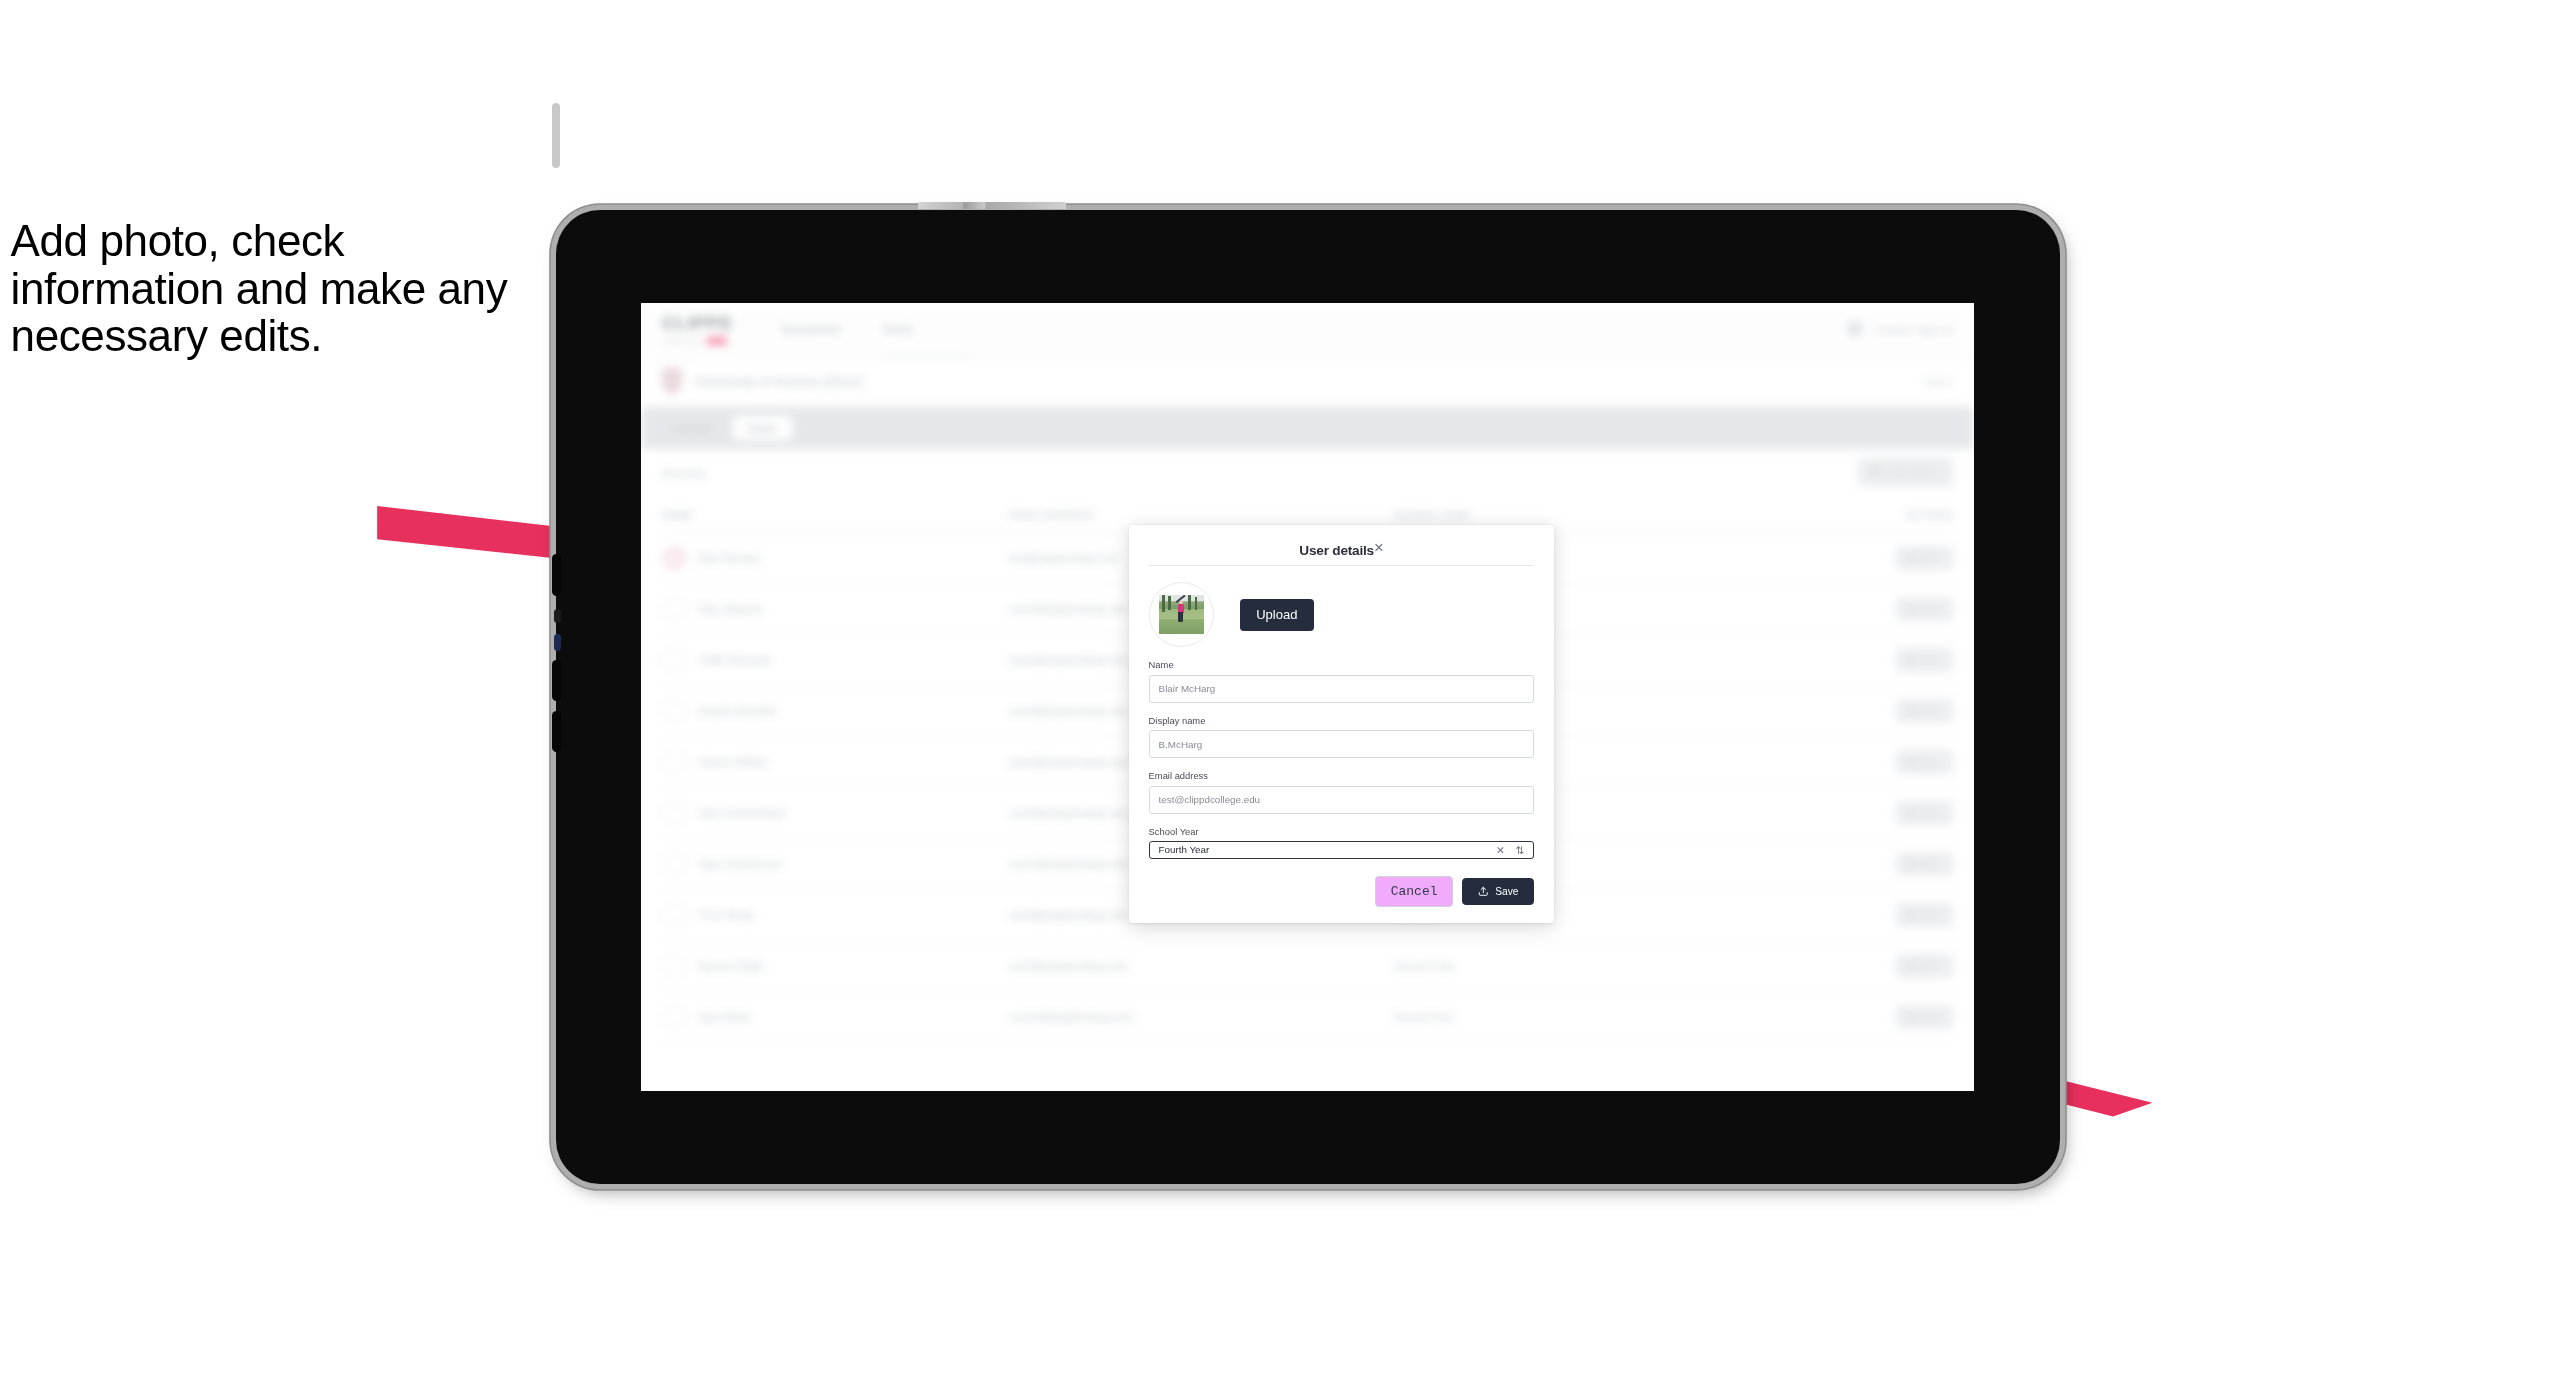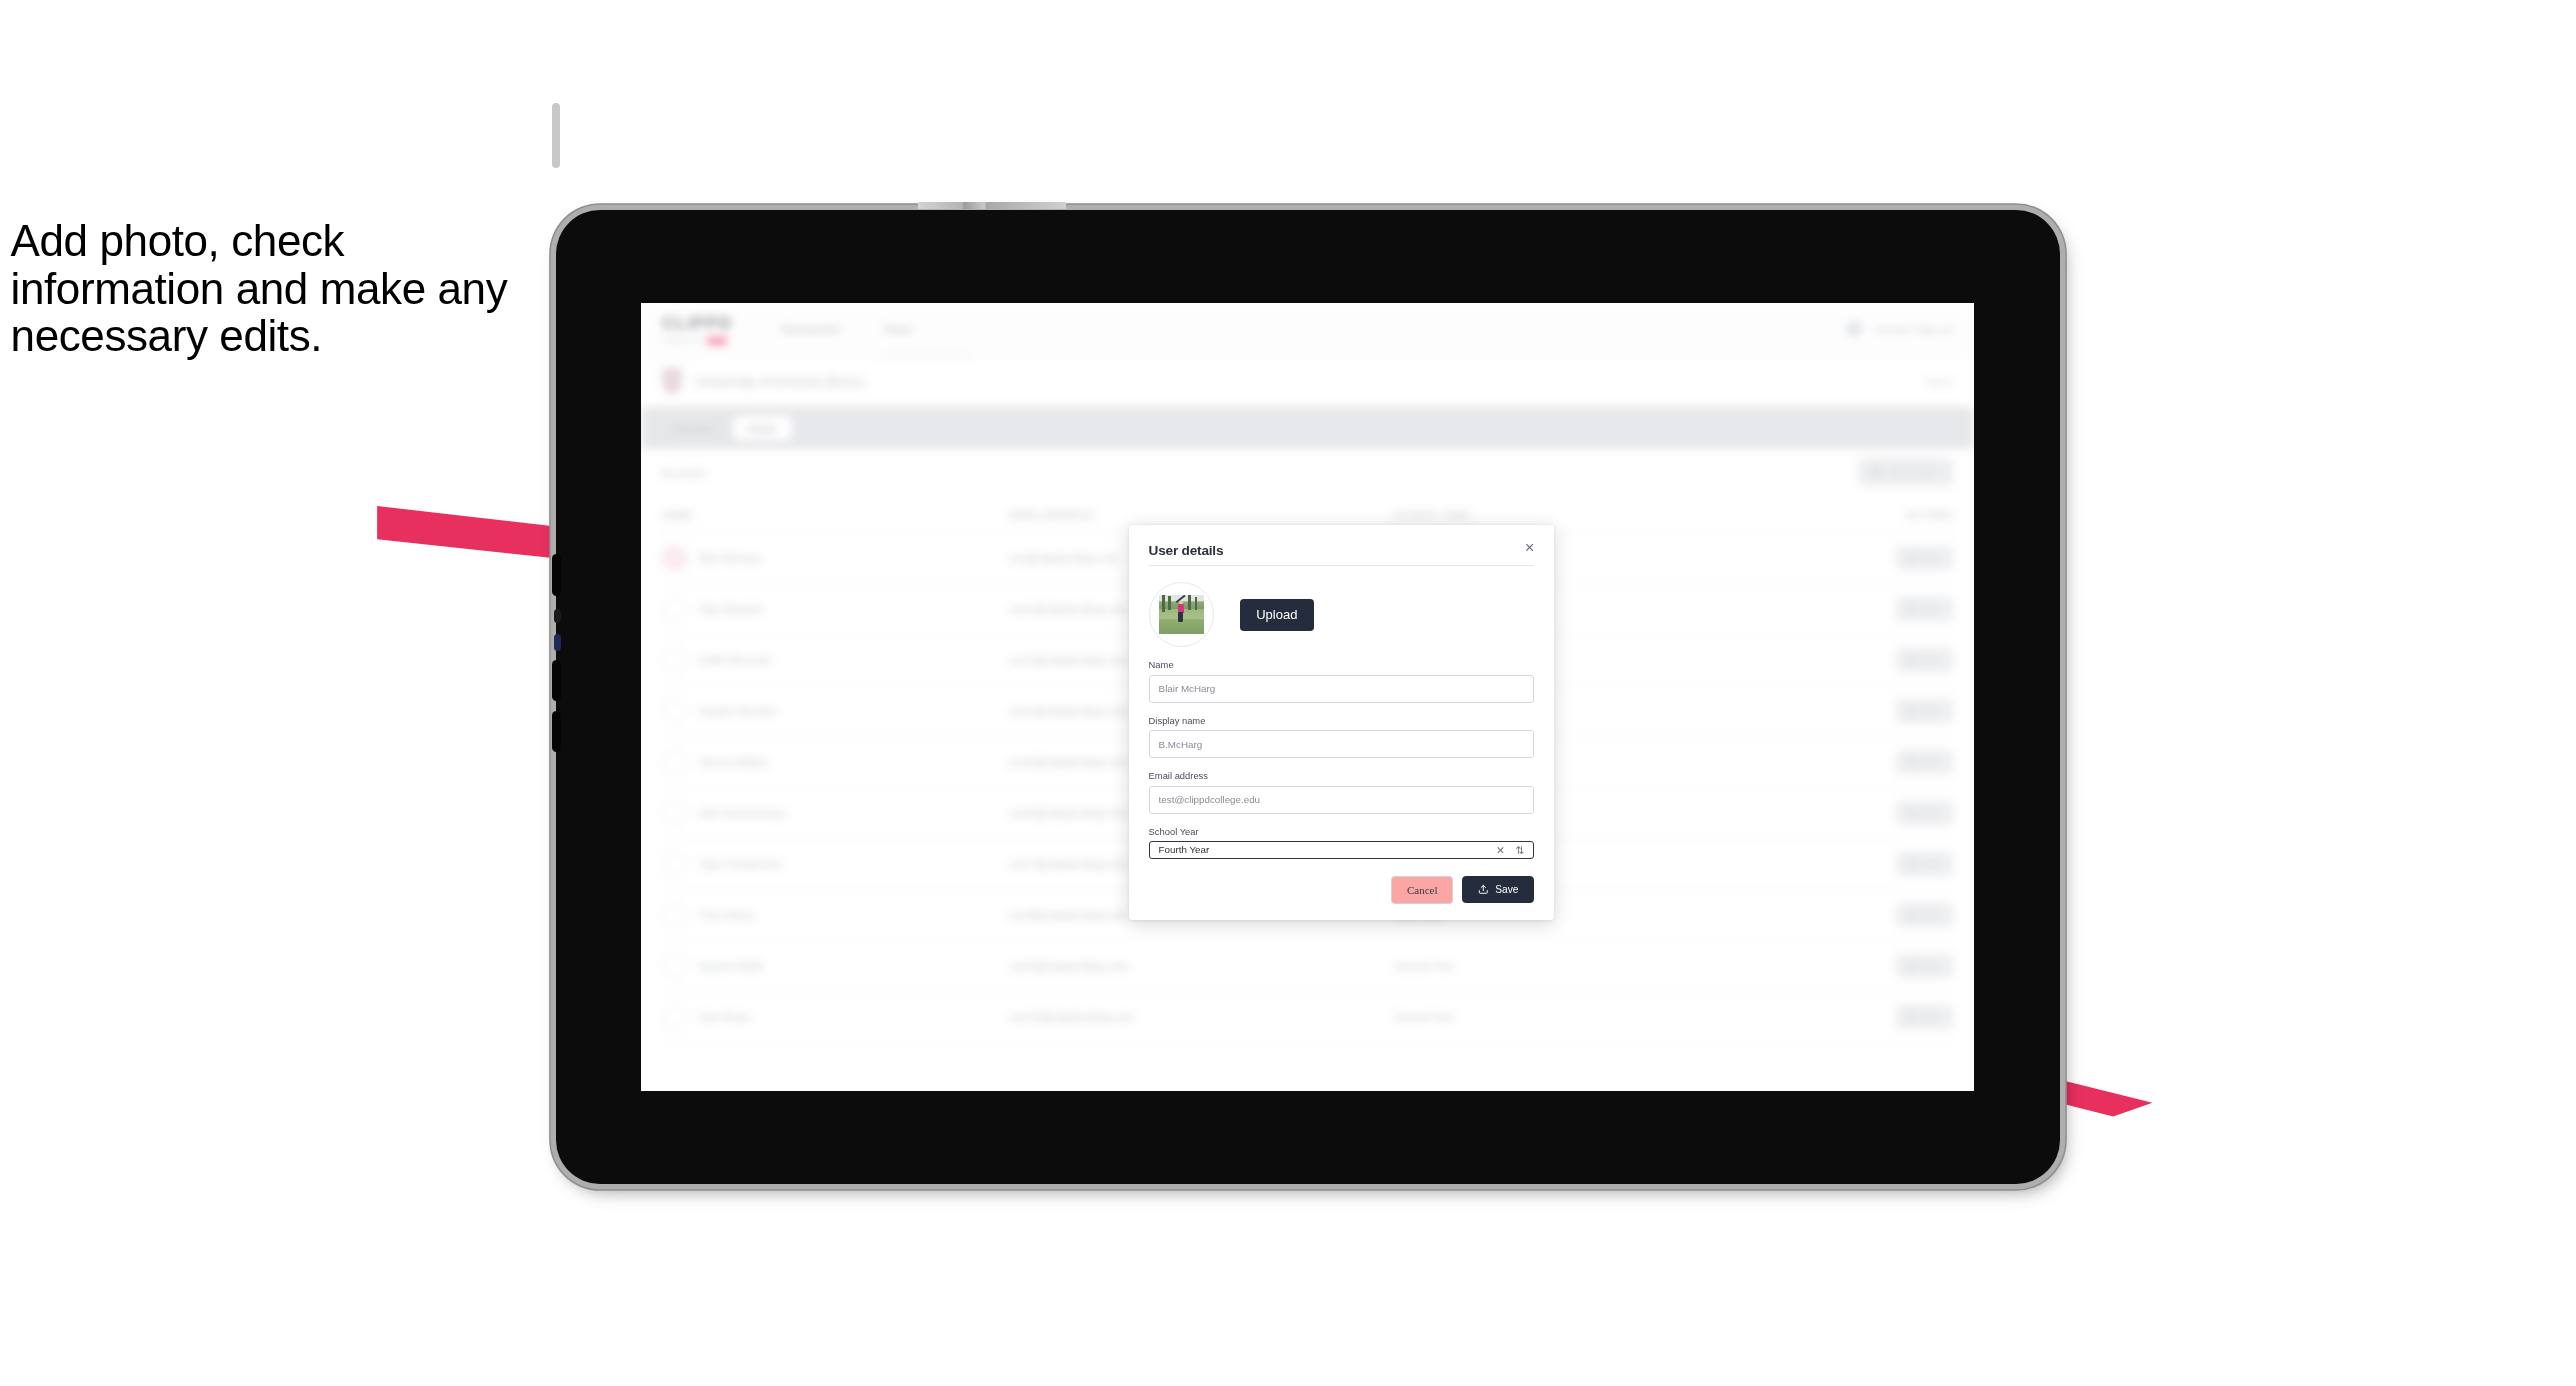--- a/index.html
+++ b/index.html
@@ -180,21 +180,21 @@
     left:488px; top:222px;
     width:425px;
     background:#ffffff;
     border-radius:3.8px;
     box-shadow:0 3.8px 19.6px rgba(0,0,0,0.16), 0 0.8px 3px rgba(0,0,0,0.08);
     padding:18px 19.6px 16.6px 19.6px;
     box-sizing:border-box;
     z-index:5;
   }
   #modal-head {
-    display:flex; align-items:flex-start; justify-content:space-between;
+    display:flex; align-items:flex-start; justify-content:center;
     border-bottom:0.8px solid #e6e8ea; padding-bottom:6.8px;
   }
   #modal-title { font-size:13.6px; font-weight:700; color:#2a2f3a; letter-spacing:-0.2px; }
   #modal-close {
     font-size:16.6px; color:#6b7280; line-height:12px; cursor:pointer;
     font-weight:300; margin-top:-1.5px;
   }
 
   #avatar-row { display:flex; align-items:center; gap:26px; margin-top:16.6px; }
   #avatar {
@@ -257,23 +257,23 @@
   .sy-icon {
     color:#6e757f; font-size:10.6px; margin-left:10.6px;
     display:flex; align-items:center; cursor:pointer;
   }
 
   #modal-actions {
     display:flex; justify-content:flex-end; align-items:center;
     gap:8.3px; margin-top:16.6px;
   }
   #cancel-button {
-    background:#fca5a5; border:0.8px solid #cfd3d9; border-radius:3.8px;
-    font-size:11px; color:#343a45; padding:6.8px 15px; cursor:pointer;
-    font-family:Liberation Serif, serif;
+    background:#f0abfc; border:0.8px solid #cfd3d9; border-radius:3.8px;
+    font-size:13px; color:#343a45; padding:6.8px 15px; cursor:pointer;
+    font-family:Liberation Mono, monospace;
   }
   #save-button {
     background:#242c3d; border:0.8px solid #242c3d; border-radius:3.8px;
     font-size:10.2px; color:#ffffff; padding:6.8px 15px; cursor:pointer;
     display:flex; align-items:center; gap:6.8px;
     font-family:"Liberation Sans", sans-serif;
   }
 </style>
 </head>
 <body>

